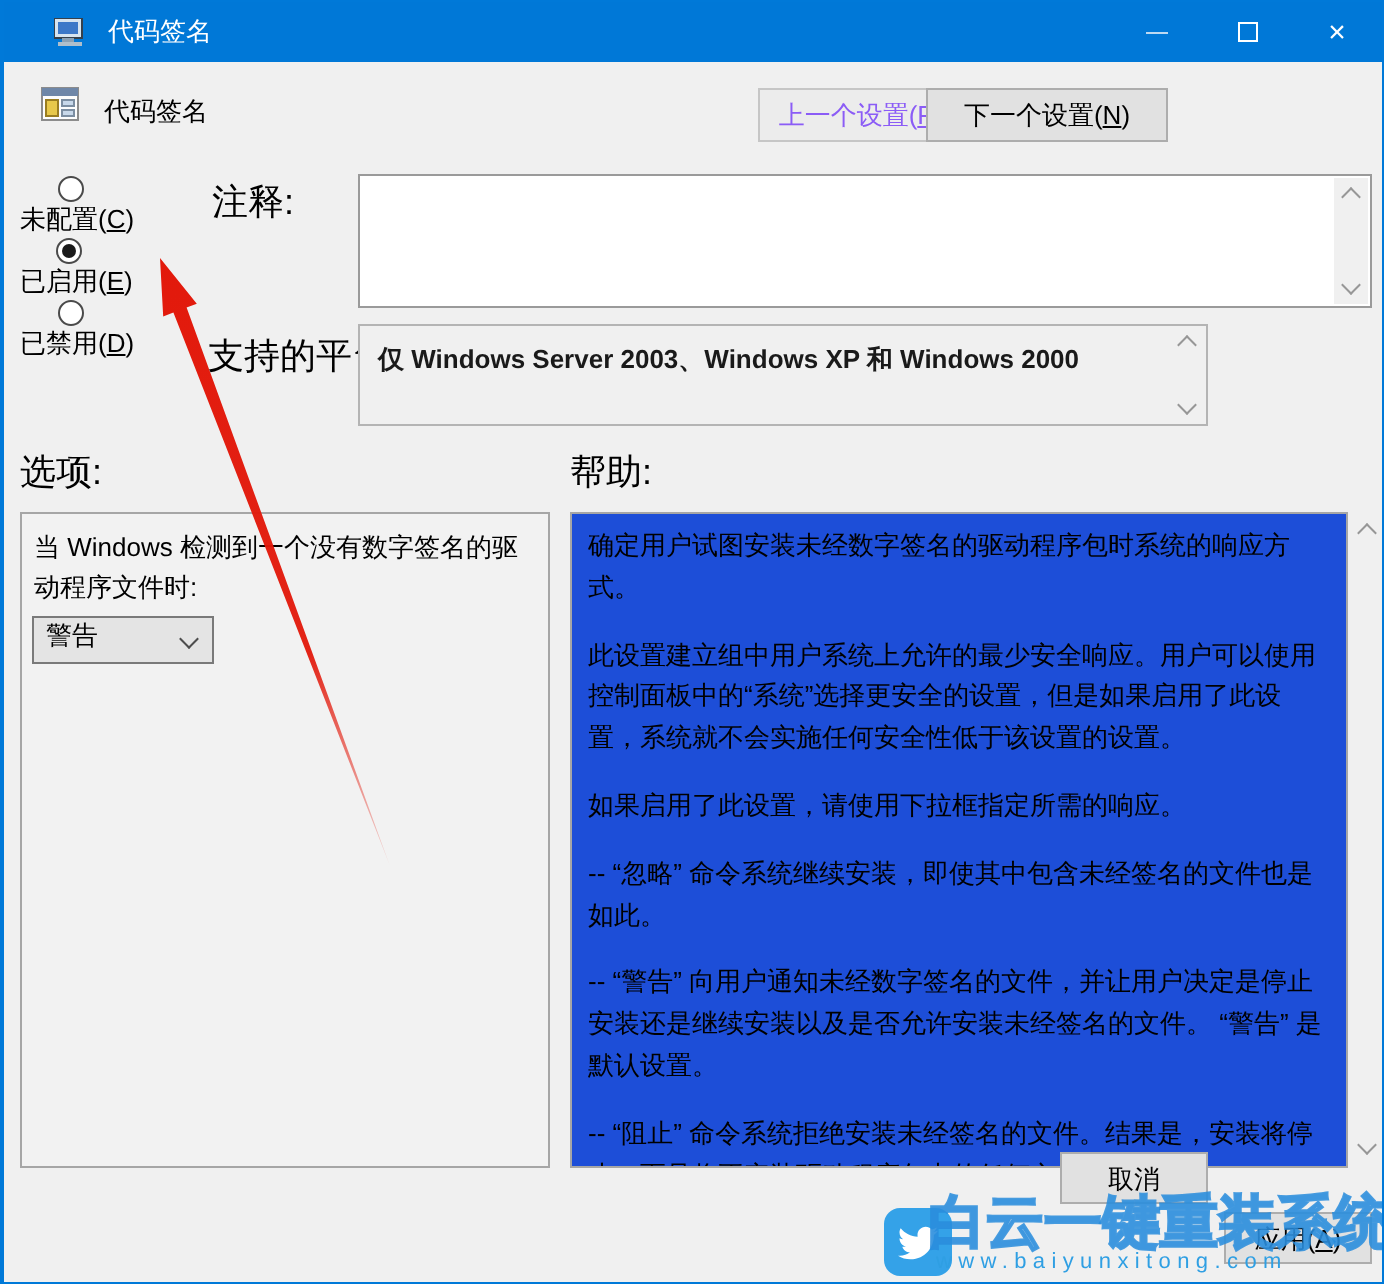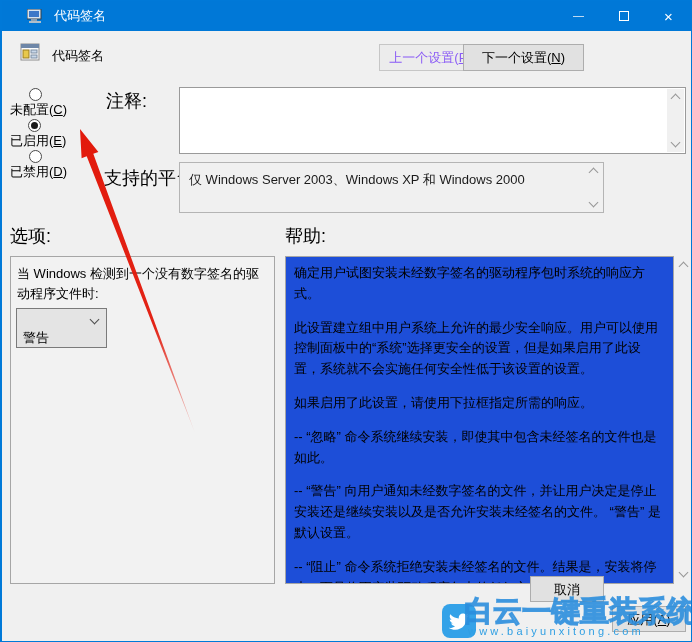--- a/index.html
+++ b/index.html
@@ -27,31 +27,31 @@
   .btn-next { left:461px; top:43px; width:121px; }
   .u { text-decoration:underline; }
   
   .radio-row { position:absolute; left:8px; height:18px; display:flex; align-items:center; cursor:default;flex-direction:column; }
   .radio-circle { width:13px; height:13px; border:1px solid #4a4a4a; border-radius:50%; background:#fff; margin-right:7px; position:relative; flex:0 0 auto; }
   .radio-circle.sel::after { content:""; position:absolute; left:2px; top:2px; width:7px; height:7px; border-radius:50%; background:#1a1a1a; }
   
   .lbl { position:absolute; font-size:18px; }
   
   .comment-box { position:absolute; left:177px; top:86px; width:507px; height:67px; background:#fff; border:1px solid #9a9a9a; }
-  .platform-box { position:absolute; left:177px; top:161px; width:425px; height:51px; background:#f0f0f0; border:1px solid #b4b4b4; }
+  .platform-box { position:absolute; left:177px; top:161px; width:425px; height:51px; background:#f0f0f0; border:1px solid #b4b4b4;font-weight:bold; }
   .platform-text { position:absolute; left:9px; top:8px; right:24px; font-size:13px; color:#1a1a1a; }
   .sbar { position:absolute; right:1px; top:1px; bottom:1px; width:17px; background:#f0f0f0; }
   .sbar .chev { position:absolute; left:5px; }
   .chev { display:inline-block; width:7px; height:7px; border-right:1.5px solid #979797; border-bottom:1.5px solid #979797; }
   .chev.up { transform:rotate(-135deg); }
   .chev.down { transform:rotate(45deg); }
   
   .options-panel { position:absolute; left:8px; top:255px; width:265px; height:328px; background:#f2f2f2; border:1px solid #a6a6a6; }
   .options-prompt { position:absolute; left:6px; top:7px; width:248px; line-height:1.55; }
-  .dropdown { position:absolute; left:5px; top:51px; width:91px; height:40px; background:#e4e4e4; border:1px solid #7a7a7a; display:flex; align-items:flex-end; cursor:default; }
+  .dropdown { position:absolute; left:5px; top:51px; width:91px; height:24px; background:#e4e4e4; border:1px solid #7a7a7a; display:flex; align-items:flex-start; cursor:default; }
   .dropdown .val { margin-left:6px; }
   .dropdown .chev { position:absolute; right:8px; top:7px; border-color:#4d4d4d; }
   .help-panel { position:absolute; left:283px; top:255px; width:389px; height:328px; background:#1d4ed8; border:1px solid #a6a6a6; overflow:hidden; }
   .help-inner { padding:6px 8px; line-height:1.6; }
   .help-inner p { margin-bottom:13px; }
   .help-scroll-up { position:absolute; left:678px; top:262px; }
   .help-scroll-down { position:absolute; left:678px; top:568px; }
   
   .btn-ok { left:446px; top:605px; width:74px; height:26px; border:2px solid #0067c0; line-height:22px; }
   .btn-cancel { left:528px; top:575px; width:74px; height:26px; }

